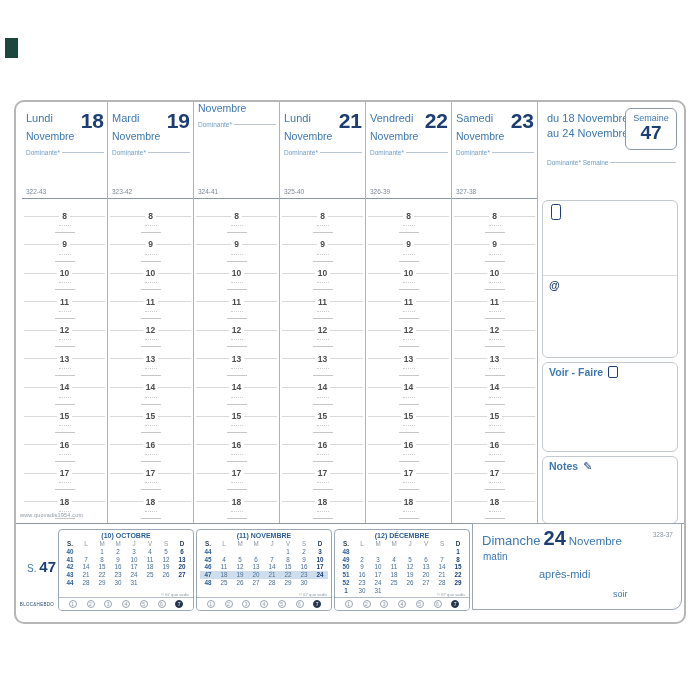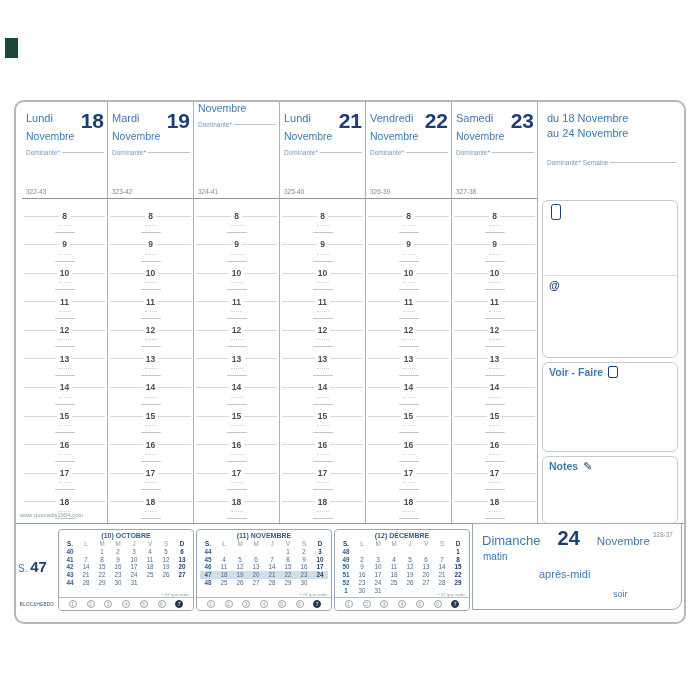--- a/index.html
+++ b/index.html
@@ -50,21 +50,21 @@
   .at-divider{position:absolute;top:74px;left:0;right:0;border-top:1px solid #d9dde1}
   .at-sign{position:absolute;top:78px;left:6px;font-size:11px;font-weight:bold;color:#1c3e74}
   .clip-icon{width:8px;height:10px;border:1.5px solid #1c3e74;border-radius:2px;display:inline-block}
   .pen-icon{color:#1c3e74;font-size:11px;font-family:"DejaVu Sans",sans-serif;line-height:1}
 
   #site-url{position:absolute;left:4px;top:410px;font-size:5.5px;color:#8a97a4;letter-spacing:0.2px}
 
   
   #bottom{position:absolute;left:0;right:0;top:421px;height:99px;border-top:1.5px solid #8b98a6}
   .s47{position:absolute;left:2px;top:6px;width:38px;height:86px}
-  .s47-main{margin-top:28px;text-align:left;font-size:10px;color:#3f79b0;white-space:nowrap}
+  .s47-main{margin-top:28px;text-align:right;font-size:10px;color:#3f79b0;white-space:nowrap}
   .s47-num{font-size:15px;font-weight:bold;color:#1c3e74}
   .product{position:absolute;bottom:9px;left:0;right:0;text-align:center;font-size:4.5px;color:#2a4a70;letter-spacing:0.3px}
 
   .cal{position:absolute;top:5px;width:134px;height:80px;border:1px solid #9aa7b4;border-radius:4px;background:#fff;overflow:hidden}
   #cal-0{left:42px}#cal-1{left:180px}#cal-2{left:318px}
   .cal-title{text-align:center;font-size:7px;font-weight:bold;color:#2f5f96;padding-top:2px}
   .cal-grid{display:grid;grid-template-columns:repeat(8,1fr);padding:1px 3px 0 3px}
   .cal-cell{font-size:6.3px;line-height:7.8px;text-align:center;color:#4a6e92}
   .cal-head{color:#8a97a4}
   .cal-head.edge{color:#2c3e50;font-weight:bold}
@@ -73,21 +73,21 @@
   .hl-cell{background:#cfdeed}
   .cal-copy{position:absolute;right:4px;bottom:13px;font-size:4.2px;color:#8a97a4}
   .cal-sym{position:absolute;left:0;right:0;bottom:0;height:12px;border-top:1px solid #b3bcc5;
            display:flex;align-items:center;justify-content:space-evenly;background:#fff}
   .sym{width:8px;height:8px;border:1px solid #98a3ad;border-radius:50%;font-size:5px;color:#8a97a4;
        display:flex;align-items:center;justify-content:center;box-sizing:border-box}
   .sym.filled{background:#26374d;border-color:#26374d;color:#fff}
 
   .sunday-box{position:absolute;left:456px;right:2px;top:-1px;height:85px;
               border:1px solid #9aa7b4;border-radius:0 0 10px 0;background:#fff}
-  .sun-head{display:flex;align-items:baseline;gap:17px;padding:6px 0 0 9px}
+  .sun-head{display:flex;align-items:baseline;gap:3px;padding:6px 0 0 9px}
   .sun-name{font-size:13px;color:#3f79b0}
   .sun-num{font-size:20px;font-weight:bold;color:#1c3e74;line-height:0.85}
   .sun-month{font-size:11.5px;color:#3f79b0}
   .sun-ref{position:absolute;top:7px;right:8px;font-size:6.5px;color:#8a97a4}
   .matin{position:absolute;left:10px;top:27px;font-size:10px;color:#3f79b0}
   .apres{position:absolute;left:66px;top:44px;font-size:11px;color:#3f79b0}
   .soir{position:absolute;left:140px;top:65px;font-size:9px;color:#3f79b0}
 </style>
 </head>
 <body>
@@ -781,20 +781,24 @@
             </div>
             <div class="mini-dot"></div>
             <div class="mini-dash"></div>
           </div>
         </div>
       </div>
       <div class="panel">
       <div class="p-range">
         <div>du 18 Novembre</div>
         <div>au 24 Novembre</div>
+      </div>
+      <div class="semaine-box">
+        <div class="semaine-label">Semaine</div>
+        <div class="semaine-num">47</div>
       </div>
       <div class="p-dom">
         <span class="dom-label">Dominante* Semaine</span>
         <span class="dom-line"></span>
       </div>
 
       <div class="p-box" id="box-contacter">
         <div class="phone-icon"></div>
         <div class="at-divider"></div>
         <div class="at-sign">@</div>

